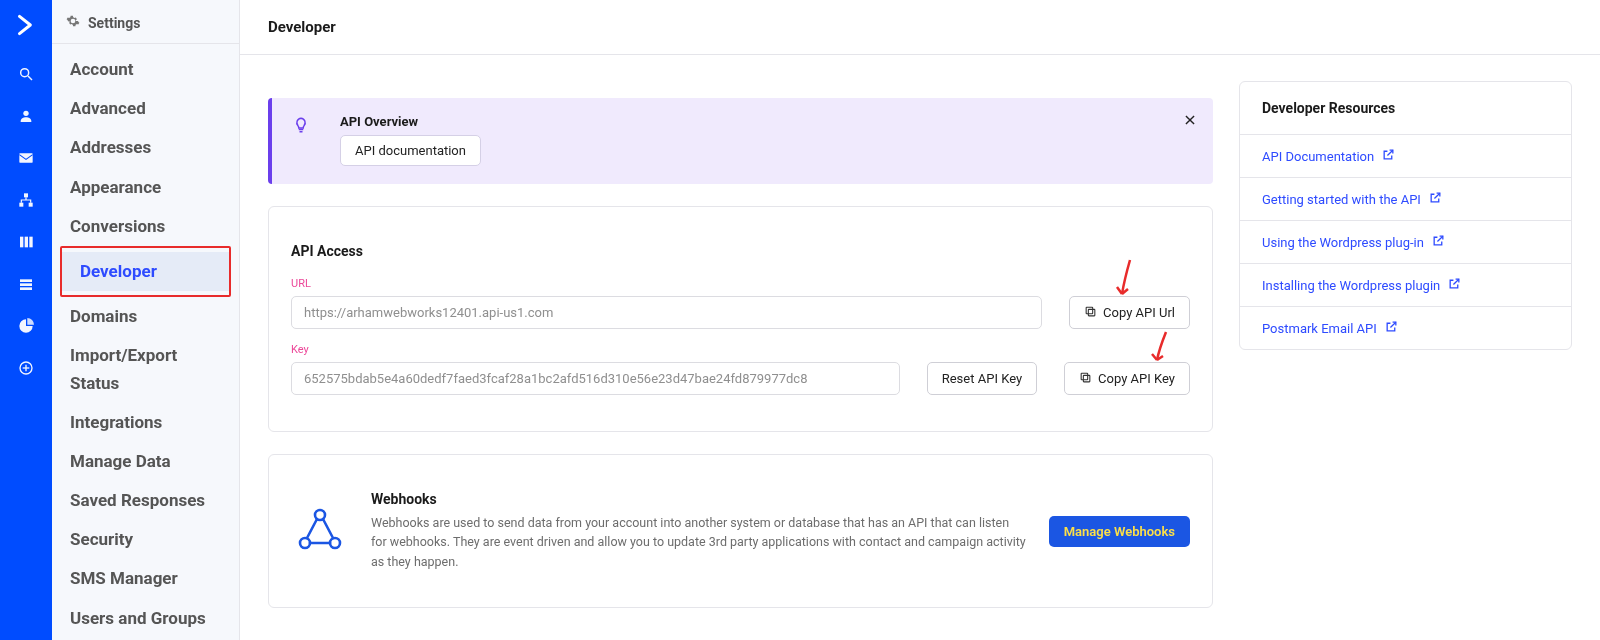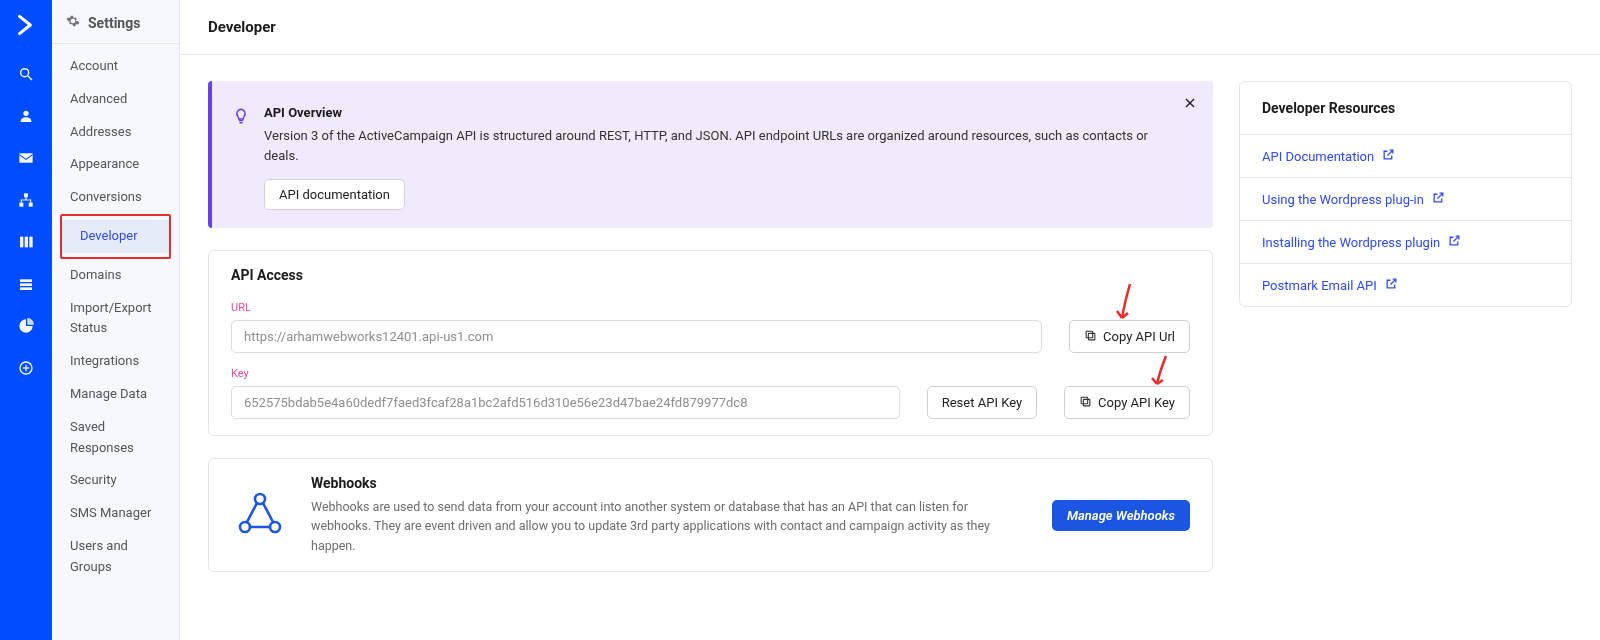--- a/index.html
+++ b/index.html
@@ -22,49 +22,49 @@
   body{margin:0;background:#fff;color:var(--text);}
   .app{display:flex;width:1600px;height:640px;overflow:hidden;}
 
   
   .rail{width:52px;background:var(--blue);display:flex;flex-direction:column;align-items:center;padding-top:12px;gap:22px;}
   .rail .logo{color:#fff;}
   .rail .ricon{color:#fff;opacity:.95;display:flex;align-items:center;justify-content:center;width:28px;height:20px;}
   .rail .ricon svg{display:block;}
 
   
-  .sidebar{width:128px;background:var(--side-bg);border-right:1px solid var(--border);}
+  .sidebar{width:188px;background:var(--side-bg);border-right:1px solid var(--border);}
   .sidebar-header{display:flex;align-items:center;gap:8px;padding:14px 14px 12px 14px;color:#555;font-weight:700;font-size:14px;border-bottom:1px solid var(--border);}
   .sidebar-header svg{color:#777;}
   .side-list{padding:6px 0;}
-  .side-item{display:block;padding:6px 14px 6px 18px;font-size:13px;color:#555;cursor:pointer;line-height:1.6;}
+  .side-item{display:block;padding:6px 14px 6px 18px;font-size:17px;color:#555;cursor:pointer;line-height:1.6;font-weight:bold;}
   .side-item.active{color:var(--link);background:var(--side-active-bg);}
   .highlight-box{border:2px solid var(--red);border-radius:2px;margin:0 8px;padding:4px 0;}
 
   
   .main{flex:1;display:flex;flex-direction:column;}
   .page-header{padding:18px 28px;font-size:15px;font-weight:700;border-bottom:1px solid var(--border);}
   .content{padding:26px 28px;display:flex;gap:26px;align-items:flex-start;}
   .col-left{flex:1;display:flex;flex-direction:column;gap:22px;min-width:0;}
   .col-right{width:333px;}
 
   
-  .banner{position:relative;background:var(--purple-bg);border-left:4px solid var(--purple-border);border-radius:4px;padding:24px 50px 18px 20px;display:flex;gap:14px;}
+  .banner{position:relative;background:var(--purple-bg);border-left:4px solid var(--purple-border);border-radius:4px;padding:16px 50px 18px 20px;display:flex;gap:30px;margin-top:17px;}
   .banner .bicon{color:var(--purple-border);flex:0 0 auto;margin-top:2px;}
   .banner .btitle{font-weight:700;font-size:13px;margin-bottom:6px;}
   .banner .bdesc{font-size:13px;color:#333;line-height:1.5;margin-bottom:14px;}
   .banner .close{position:absolute;top:14px;right:16px;color:#333;cursor:pointer;}
   .btn{display:inline-flex;align-items:center;gap:6px;font-size:13px;padding:8px 14px;border-radius:5px;cursor:pointer;border:1px solid transparent;line-height:1;}
   .btn.white{background:#fff;border-color:#d5d0e6;color:#222;}
   .btn.outline{background:#fff;border-color:#cfcfd6;color:#222;}
-  .btn.primary{background:var(--blue-btn);color:#ffffff;font-weight:600;font-style:italic;}
+  .btn.primary{background:var(--blue-btn);color:#fde047;font-weight:600;}
 
   
   .card{border:1px solid var(--border);border-radius:6px;background:#fff;}
-  .card-pad{padding:16px 22px;}
+  .card-pad{padding:36px 22px;}
   .card-title{font-size:14px;font-weight:700;margin-bottom:18px;}
   .field-label{font-size:11px;color:#ec4899;margin-bottom:6px;}
   .field-row{display:flex;gap:27px;margin-bottom:14px;position:relative;}
   .field-row:last-child{margin-bottom:0;}
   .input{flex:1;border:1px solid #dcdce1;border-radius:5px;padding:8px 12px;font-size:13px;color:var(--input-text);background:#fff;min-width:0;overflow:hidden;white-space:nowrap;text-overflow:ellipsis;}
   .btn svg{flex:0 0 auto;}
 
   
   .webhooks{display:flex;align-items:center;gap:22px;}
   .webhooks .wicon{flex:0 0 auto;color:var(--blue-btn);padding:6px 4px;}
@@ -185,21 +185,20 @@
 
         <div class="banner">
           <div class="bicon">
             <svg width="18" height="18" viewBox="0 0 24 24" fill="none" stroke="#6b3fec" stroke-width="2">
                 <path d="M9 18h6M10 21h4"></path>
                 <path d="M12 3a6 6 0 0 0-4 10c1 1 1 2 1 3h6c0-1 0-2 1-3a6 6 0 0 0-4-10z"></path>
               </svg>
           </div>
           <div style="flex:1;">
             <div class="btitle">API Overview</div>
-            <div class="bdesc">Version 3 of the ActiveCampaign API is structured around REST, HTTP, and JSON. API endpoint URLs are organized around resources, such as contacts or deals.</div>
             <button class="btn white">
               <span>API documentation</span>
             </button>
           </div>
           <div class="close">
             <svg width="14" height="14" viewBox="0 0 24 24" fill="none" stroke="#222" stroke-width="2.4">
                 <line x1="5" y1="5" x2="19" y2="19"></line>
                 <line x1="19" y1="5" x2="5" y2="19"></line>
               </svg>
           </div>
@@ -279,20 +278,28 @@
           <div class="res-title">Developer Resources</div>
           <div class="res-item">
             <span>API Documentation</span>
             <span><svg width="13" height="13" viewBox="0 0 24 24" fill="none" stroke="#2e4bff" stroke-width="2.4">
                   <path d="M14 4h6v6"></path>
                   <path d="M20 4L10 14"></path>
                   <path d="M18 14v6H4V6h6"></path>
                 </svg></span>
           </div>
           <div class="res-item">
+            <span>Getting started with the API</span>
+            <span><svg width="13" height="13" viewBox="0 0 24 24" fill="none" stroke="#2e4bff" stroke-width="2.4">
+                  <path d="M14 4h6v6"></path>
+                  <path d="M20 4L10 14"></path>
+                  <path d="M18 14v6H4V6h6"></path>
+                </svg></span>
+          </div>
+          <div class="res-item">
             <span>Using the Wordpress plug-in</span>
             <span><svg width="13" height="13" viewBox="0 0 24 24" fill="none" stroke="#2e4bff" stroke-width="2.4">
                   <path d="M14 4h6v6"></path>
                   <path d="M20 4L10 14"></path>
                   <path d="M18 14v6H4V6h6"></path>
                 </svg></span>
           </div>
           <div class="res-item">
             <span>Installing the Wordpress plugin</span>
             <span><svg width="13" height="13" viewBox="0 0 24 24" fill="none" stroke="#2e4bff" stroke-width="2.4">

